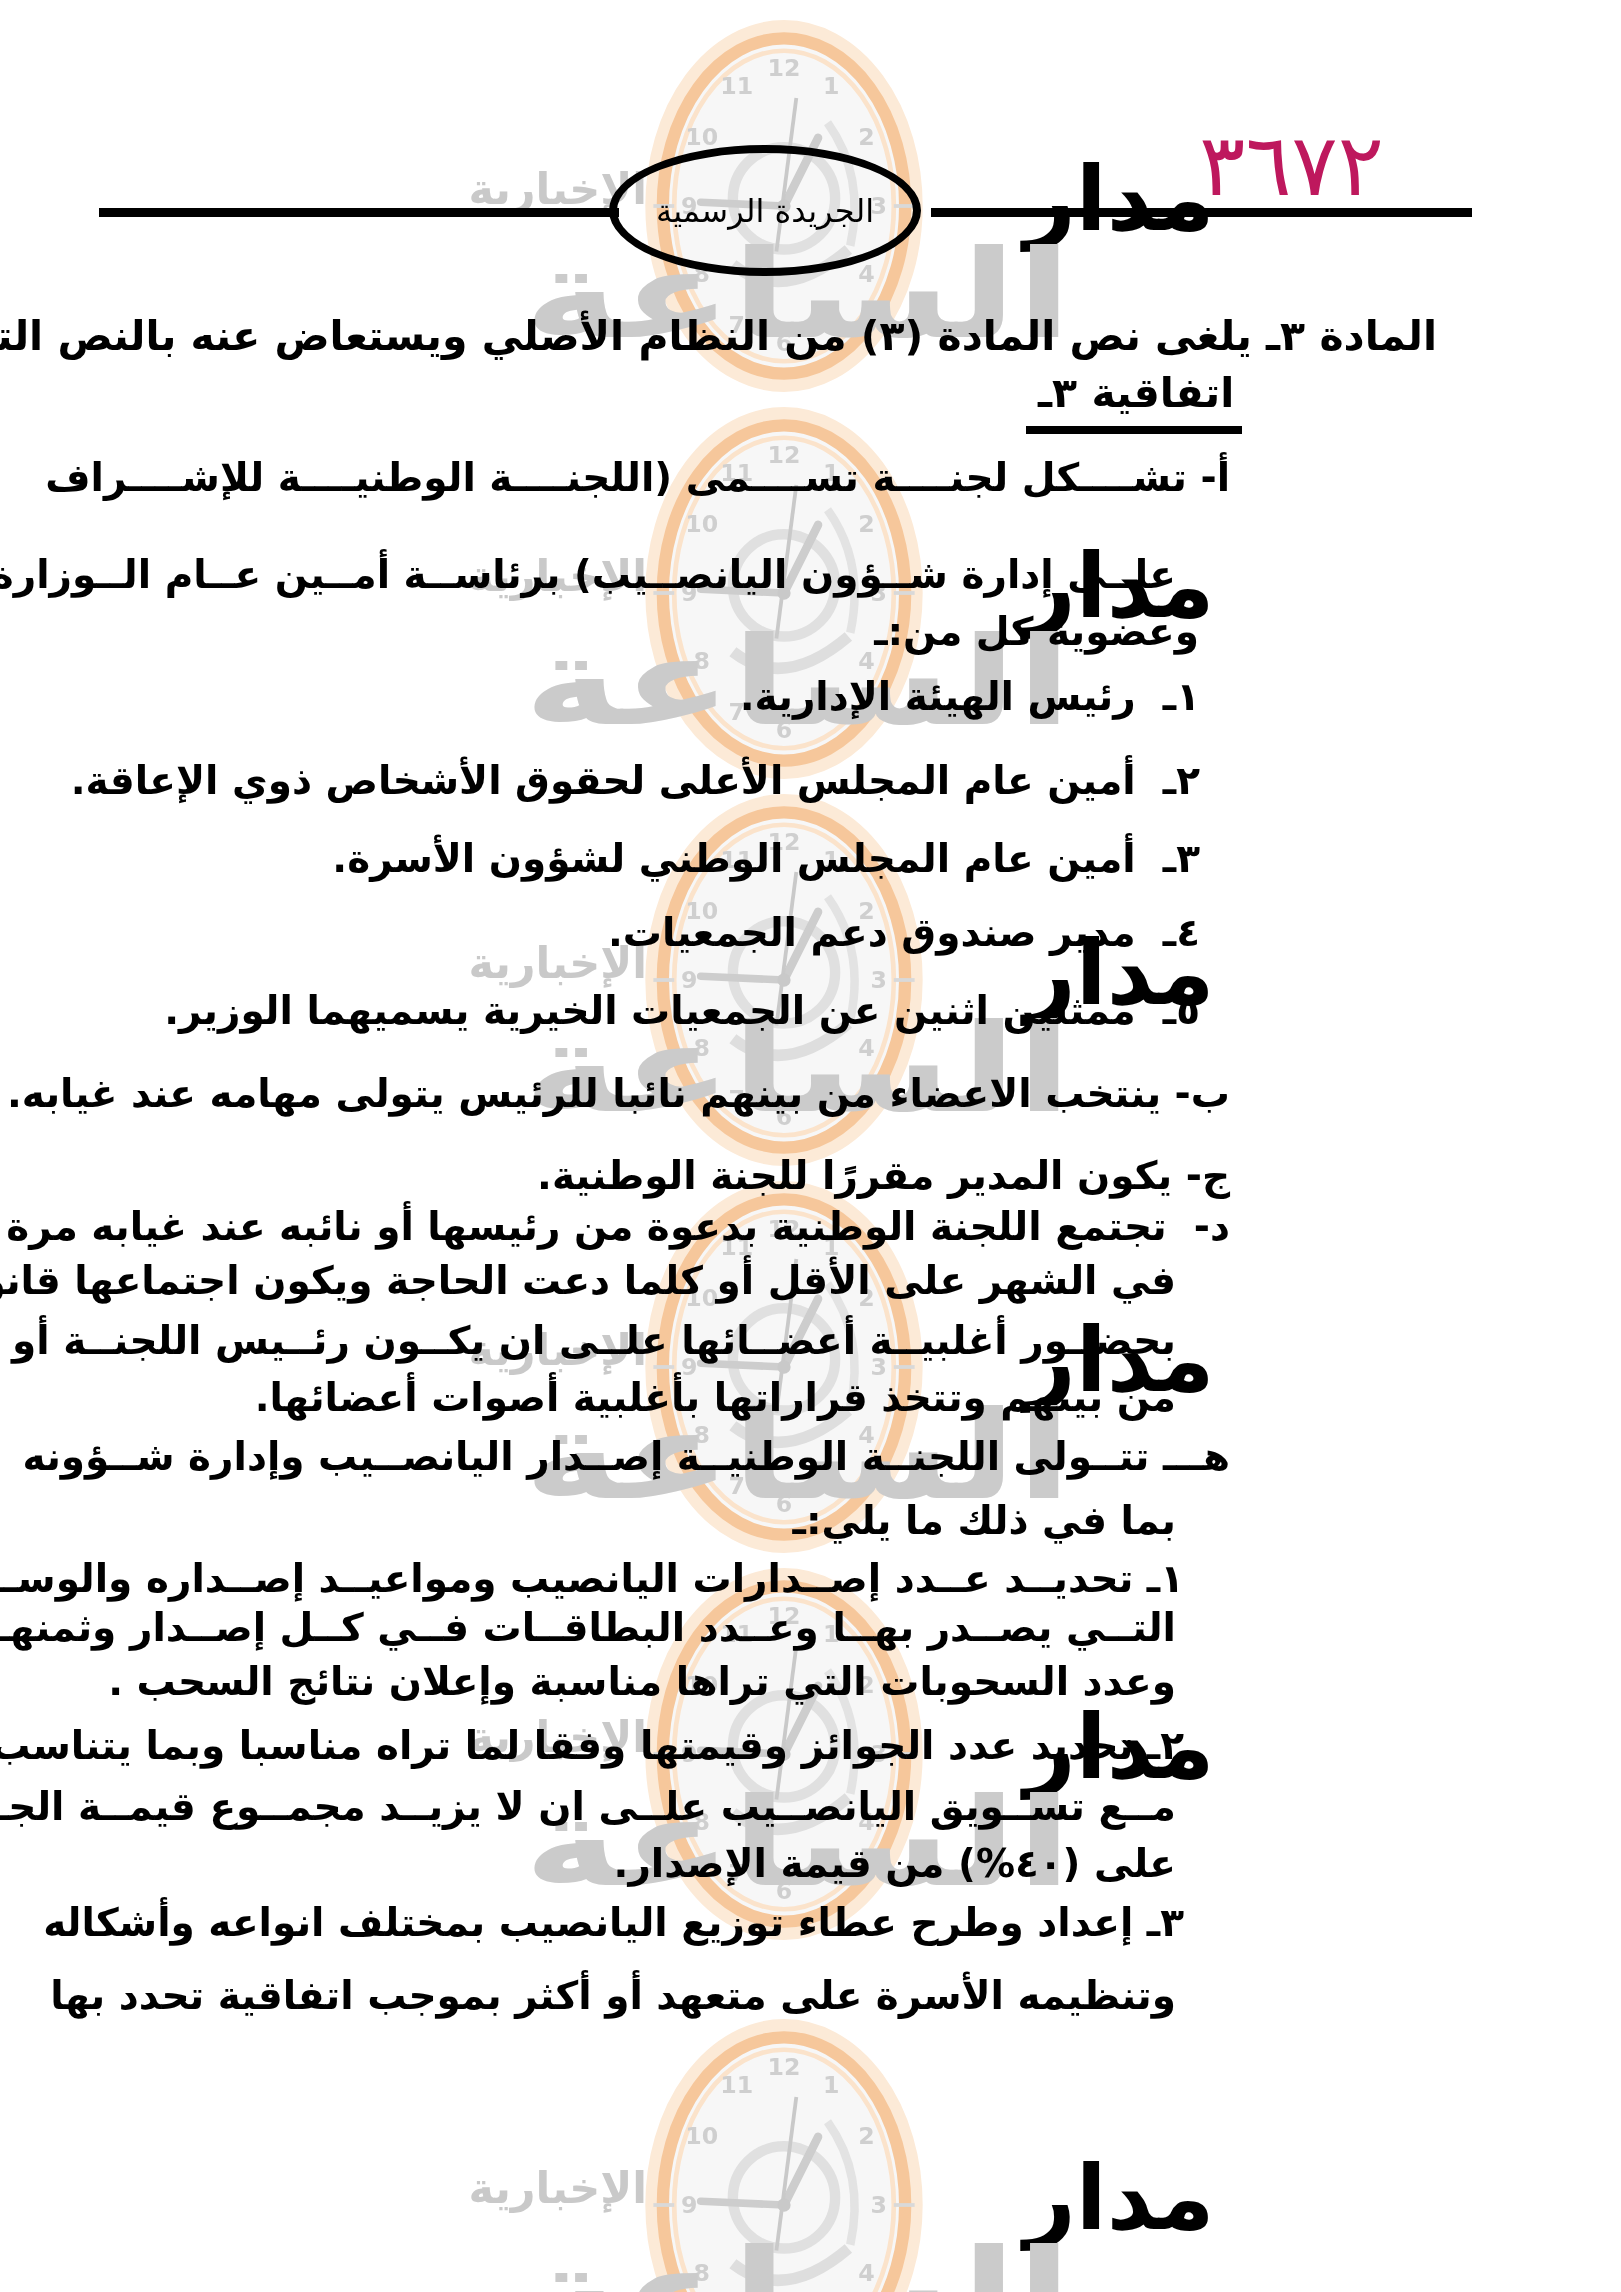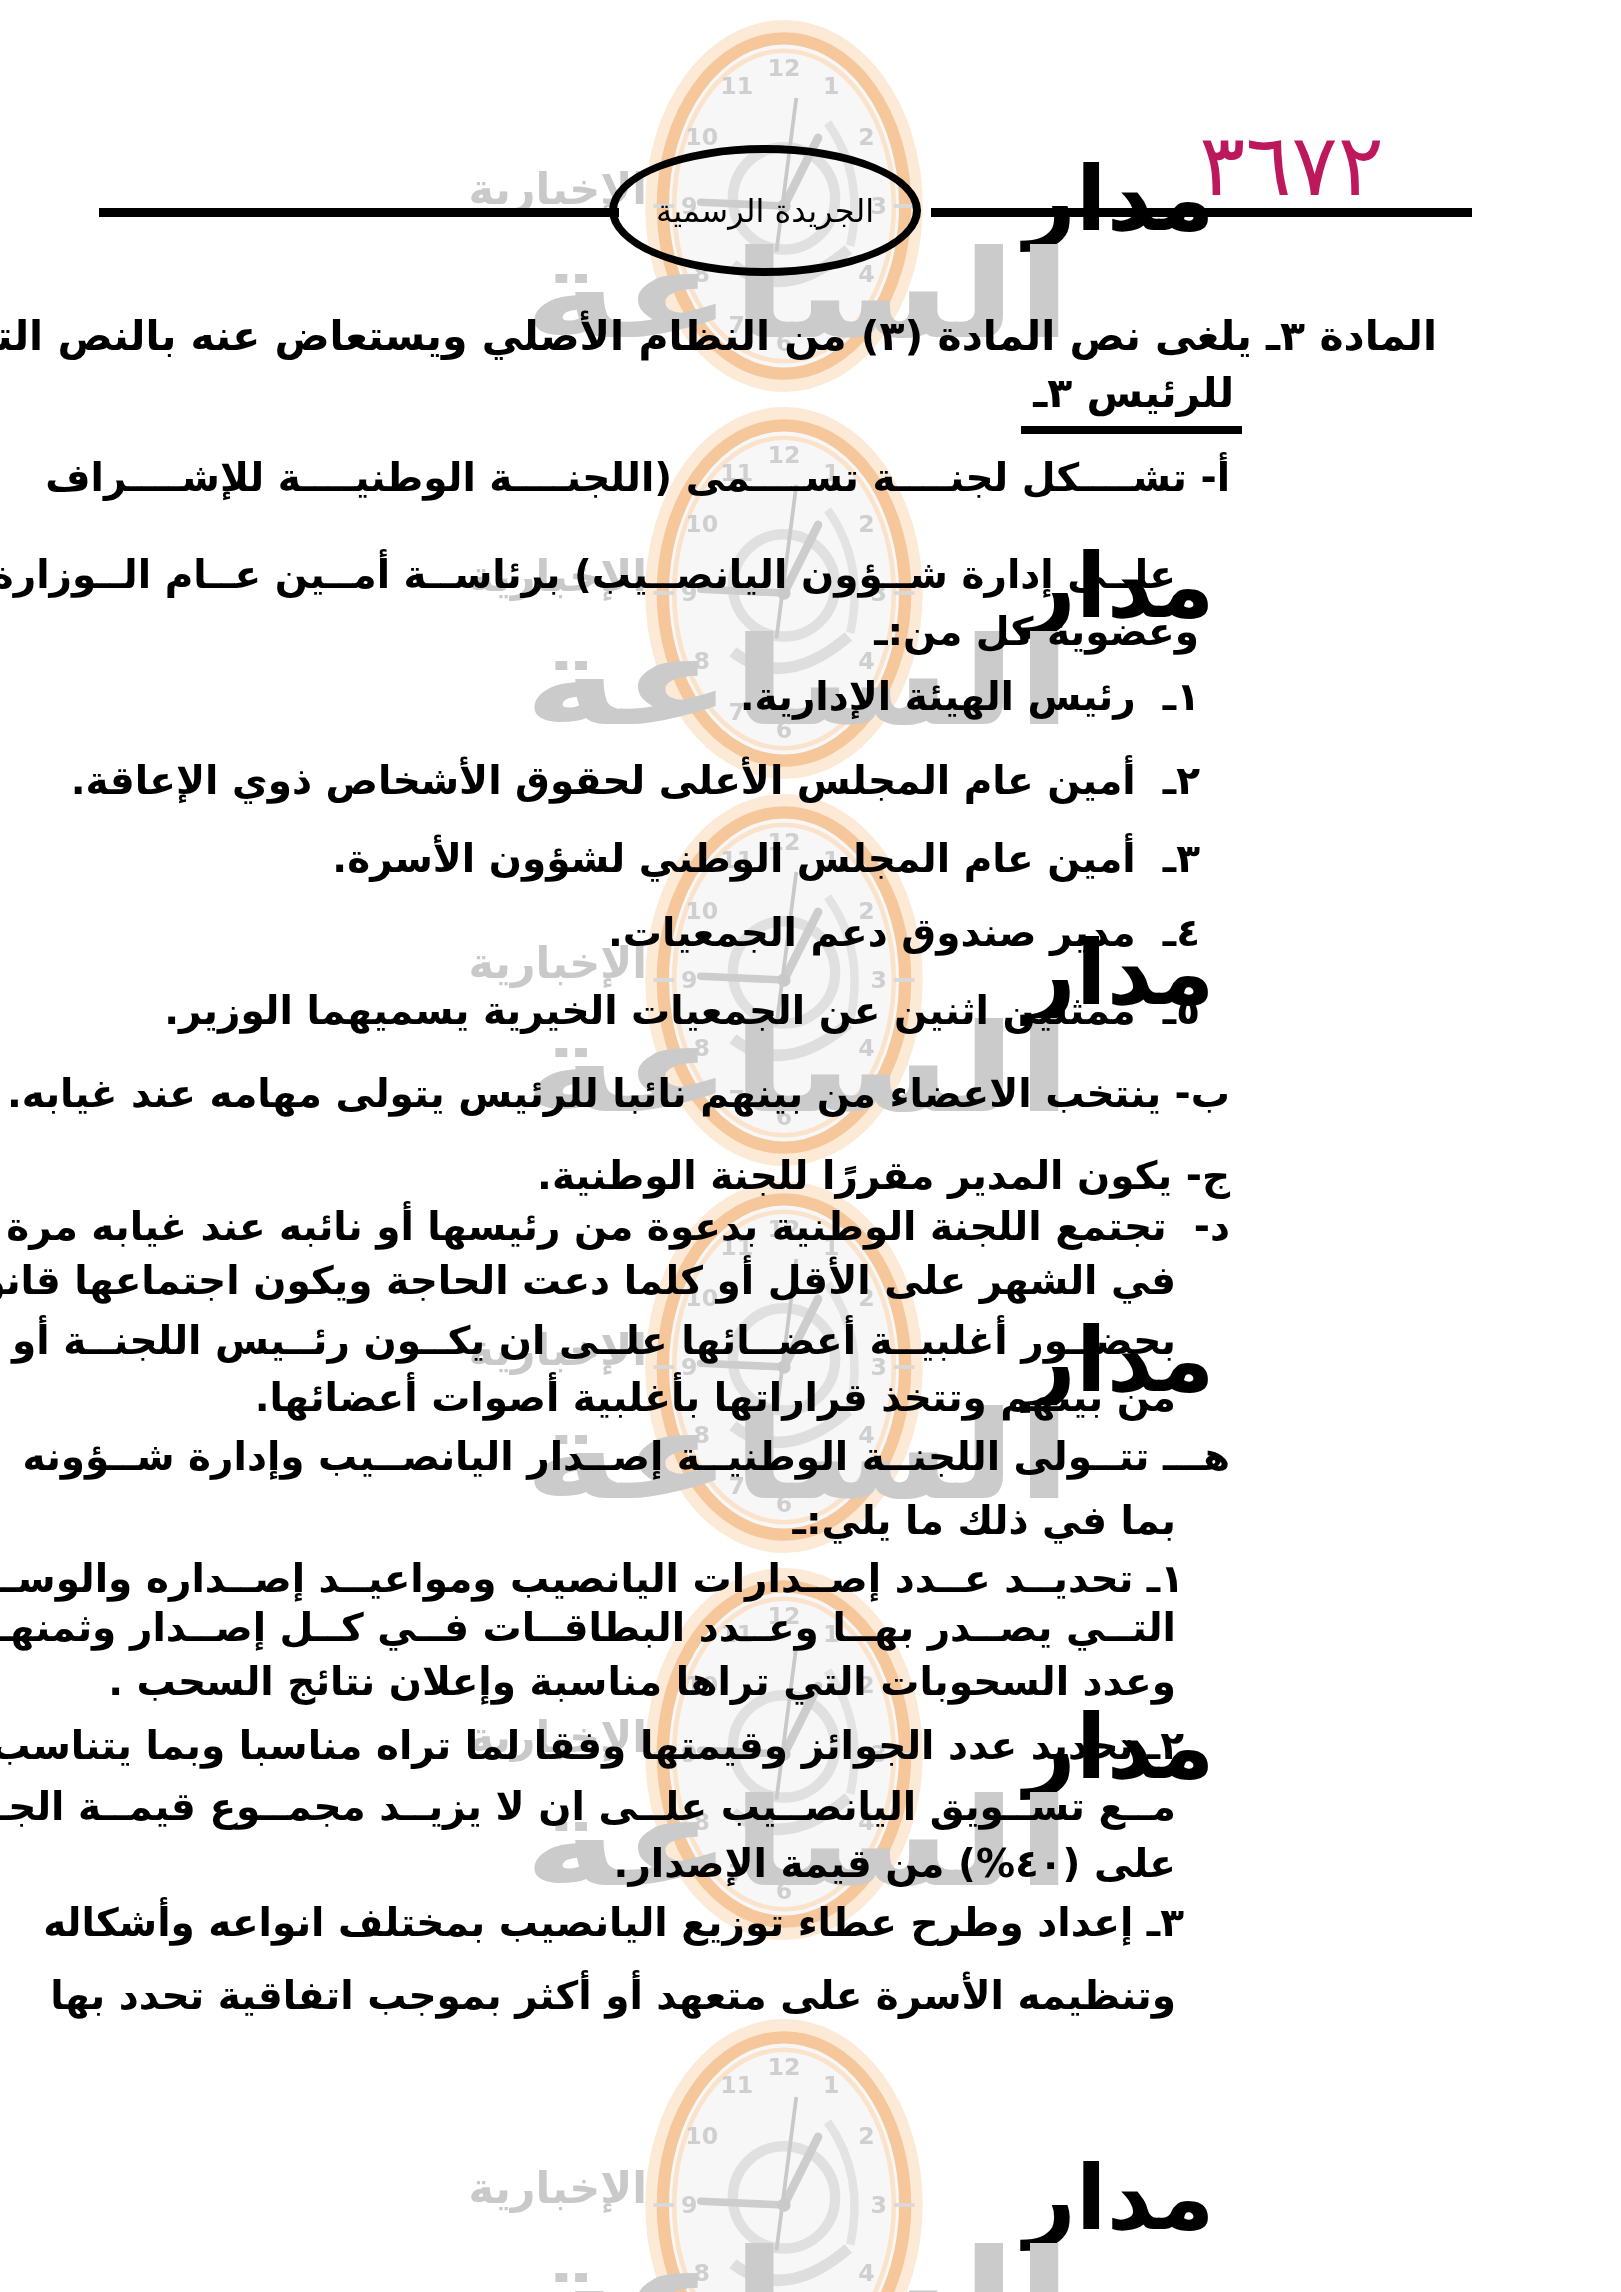--- a/index.html
+++ b/index.html
@@ -138,21 +138,21 @@
   </div>
 
   <div id="page-number">٣٦٧٢</div>
   <div id="rule-left" class="rule"></div>
   <div id="rule-right" class="rule"></div>
   <div id="seal">
     <span id="seal-title">الجريدة الرسمية</span>
   </div>
 
   <div class="line sz42" style="top:312px;right:184px">المادة ٣ـ يلغى نص المادة (٣) من النظام الأصلي ويستعاض عنه بالنص التالي:ـ</div>
-  <div class="line sz42" style="top:369px;right:379px"><span class="u">للرئيس ٣ـ</span></div>
+  <div class="line sz42" style="top:369px;right:379px"><span class="u">اتفاقية ٣ـ</span></div>
   <div class="line" style="top:455px;right:391px">أ- تشــــكل لجنــــة تســــمى (اللجنــــة الوطنيــــة للإشــــراف</div>
   <div class="line" style="top:552px;right:445px">علــى إدارة شــؤون اليانصــيب) برئاســة أمــين عــام الــوزارة</div>
   <div class="line" style="top:609px;right:422px">وعضوية كل من:ـ</div>
   <div class="line" style="top:674px;right:421px">١ـ&nbsp;&nbsp;رئيس الهيئة الإدارية.</div>
   <div class="line" style="top:758px;right:421px">٢ـ&nbsp;&nbsp;أمين عام المجلس الأعلى لحقوق الأشخاص ذوي الإعاقة.</div>
   <div class="line" style="top:836px;right:421px">٣ـ&nbsp;&nbsp;أمين عام المجلس الوطني لشؤون الأسرة.</div>
   <div class="line" style="top:910px;right:421px">٤ـ&nbsp;&nbsp;مدير صندوق دعم الجمعيات.</div>
   <div class="line" style="top:988px;right:421px">٥ـ&nbsp;&nbsp;ممثلين اثنين عن الجمعيات الخيرية يسميهما الوزير.</div>
   <div class="line" style="top:1071px;right:391px">ب- ينتخب الاعضاء من بينهم نائبا للرئيس يتولى مهامه عند غيابه.</div>
   <div class="line" style="top:1153px;right:391px">ج- يكون المدير مقررًا للجنة الوطنية.</div>

